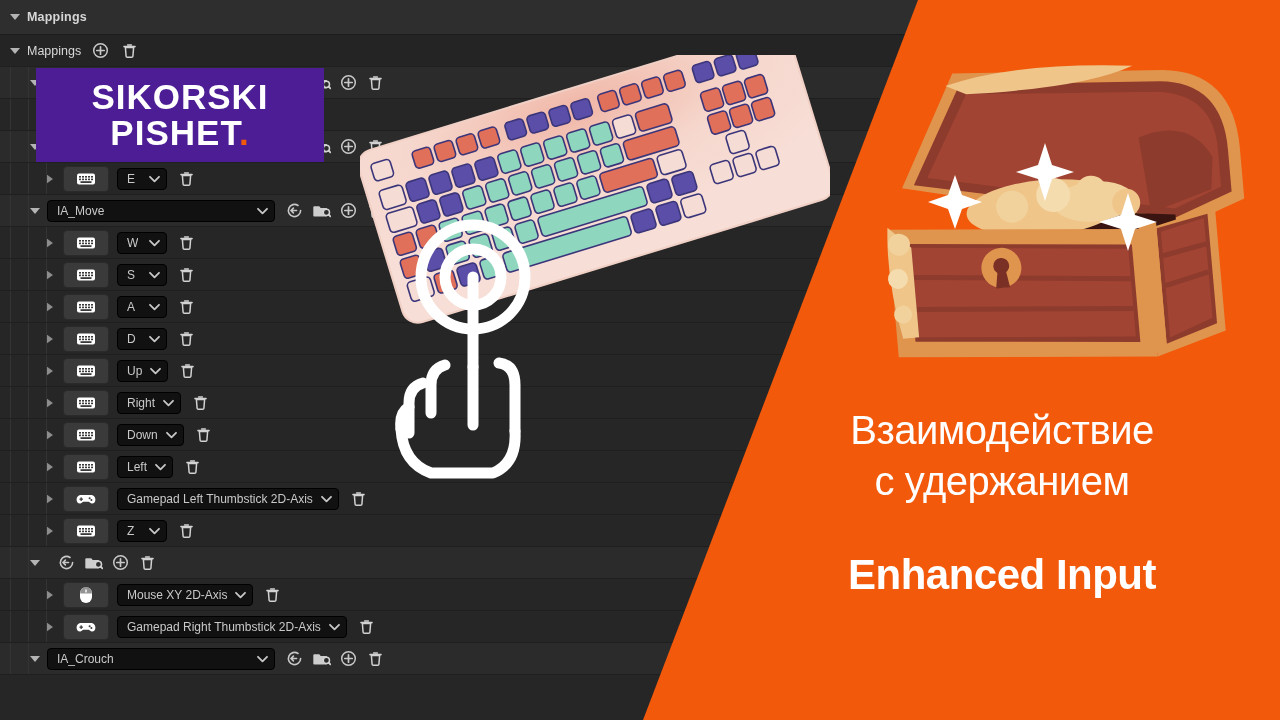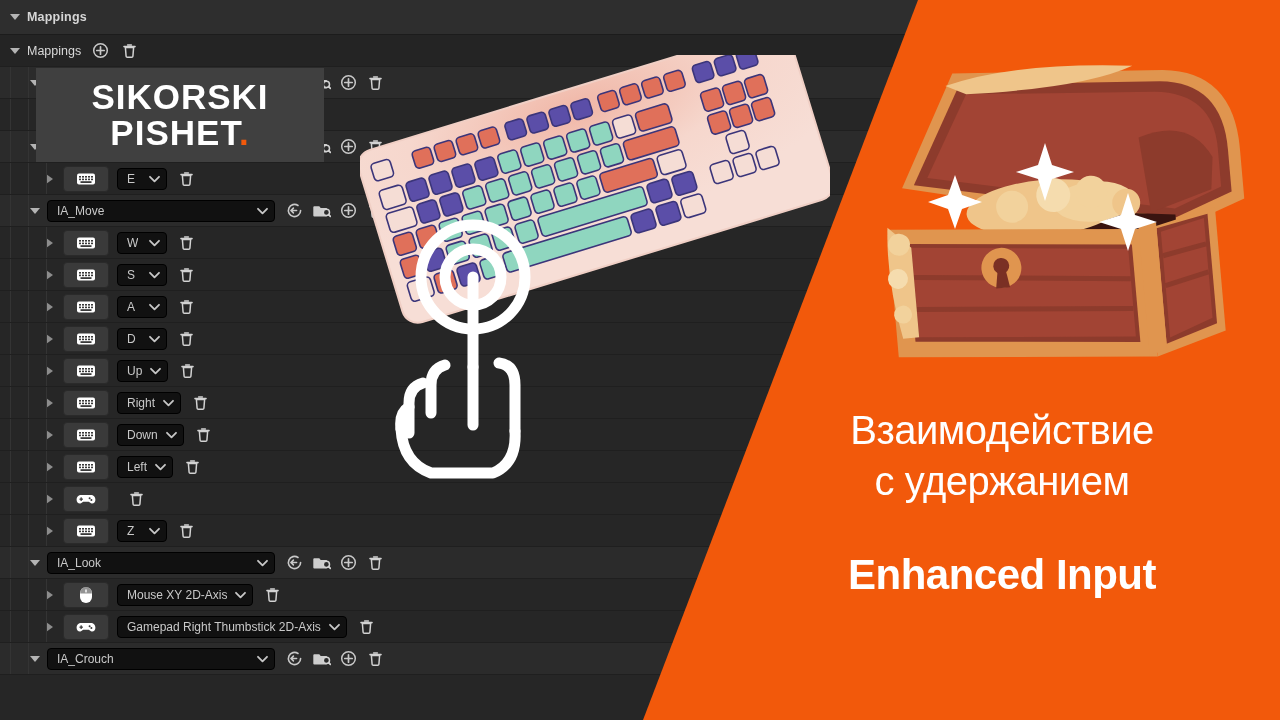--- a/index.html
+++ b/index.html
@@ -49,21 +49,21 @@
   
   .combo-key{min-width:44px;}
 
   
   .chip{width:44px;height:24px;background:#3a3a3a;border:1px solid #2a2a2a;border-radius:4px;
         display:flex;align-items:center;justify-content:center;flex:0 0 auto;}
   .sp8{width:8px;flex:0 0 auto;}
   .sp10{width:10px;flex:0 0 auto;}
 
   
-  #logo{position:absolute;left:36px;top:68px;width:288px;height:94px;background:#404040;
+  #logo{position:absolute;left:36px;top:68px;width:288px;height:94px;background:#4c1d95;
         display:flex;flex-direction:column;align-items:center;justify-content:center;z-index:40;}
   #logo .l1{font-size:35px;font-weight:bold;color:#fff;letter-spacing:1px;line-height:1.02;}
   #logo .l2{font-size:35px;font-weight:bold;color:#fff;letter-spacing:1px;line-height:1.02;}
   #logo .dot{color:#f2590b;}
 
   
   #orange{position:absolute;left:0;top:0;width:1280px;height:720px;z-index:20;
           background:#f2590b;
           clip-path:polygon(918px 0px, 1280px 0px, 1280px 720px, 643px 720px);}
 
@@ -672,20 +672,26 @@
             <path d="M6.2 3h9.6c2.6 0 4.6 2.1 4.6 4.7S18.4 12 16 11.2l-2.2-1.4h-5.6L6 11.2C3.6 12 1.6 10.3 1.6 7.7S3.6 3 6.2 3z" fill="#fff"></path>
             <g fill="#3a3a3a">
               <rect x="4.4" y="6.4" width="3.6" height="1.3" rx="0.5"></rect>
               <rect x="5.5" y="5.3" width="1.3" height="3.6" rx="0.5"></rect>
               <circle cx="14.6" cy="6.3" r="1"></circle>
               <circle cx="16.4" cy="8" r="1"></circle>
             </g>
           </svg>
         </div>
         <div class="sp8"></div>
+        <div class="combo combo-key" style="">
+          <span class="txt">Gamepad Left Thumbstick 2D-Axis</span>
+          <span class="chev"><svg width="11" height="8" viewBox="0 0 11 8">
+              <path d="M1 1.8 L5.5 6.4 L10 1.8" fill="none" stroke="#c6c6c6" stroke-width="1.8" stroke-linecap="round" stroke-linejoin="round"></path>
+            </svg></span>
+        </div>
         <div class="sp10"></div>
         <span class="ibtn">
           <svg width="15" height="17" viewBox="0 0 15 17">
             <path d="M2 4.6h11" stroke="#d2d2d2" stroke-width="1.6" stroke-linecap="round"></path>
             <path d="M5.6 3.1h3.8" stroke="#d2d2d2" stroke-width="1.5" stroke-linecap="round"></path>
             <path d="M3.4 5.6h8.2l-.7 8.6a1.2 1.2 0 0 1-1.2 1.1H5.3a1.2 1.2 0 0 1-1.2-1.1z" fill="none" stroke="#d2d2d2" stroke-width="1.5"></path>
           </svg>
         </span>
       </div>
       <div class="row" style="padding-left:0;">
@@ -731,26 +737,20 @@
           </svg>
         </span>
       </div>
       <div class="row alt" style="padding-left:0;">
         <div class="guides">
           <div class="guide" style="left:10px"></div>
           <div class="guide" style="left:28px"></div>
         </div>
         <div style="width:30px"></div>
         <div class="tri"></div>
-        <div class="combo combo-action">
-          <span class="txt">IA_Look</span>
-          <span class="chev"><svg width="11" height="8" viewBox="0 0 11 8">
-              <path d="M1 1.8 L5.5 6.4 L10 1.8" fill="none" stroke="#c6c6c6" stroke-width="1.8" stroke-linecap="round" stroke-linejoin="round"></path>
-            </svg></span>
-        </div>
         <div class="sp10"></div>
         <span class="ibtn">
           <svg width="17" height="17" viewBox="0 0 17 17">
             <path d="M14.6 8.5a6.1 6.1 0 1 1-2.6-5" fill="none" stroke="#c8c8c8" stroke-width="1.6" stroke-linecap="round"></path>
             <path d="M10.6 8.5H5.2M7.4 6.1 4.9 8.5l2.5 2.4" fill="none" stroke="#c8c8c8" stroke-width="1.6" stroke-linecap="round" stroke-linejoin="round"></path>
           </svg>
         </span>
         <div class="sp8"></div>
         <span class="ibtn">
           <svg width="18" height="16" viewBox="0 0 18 16">

